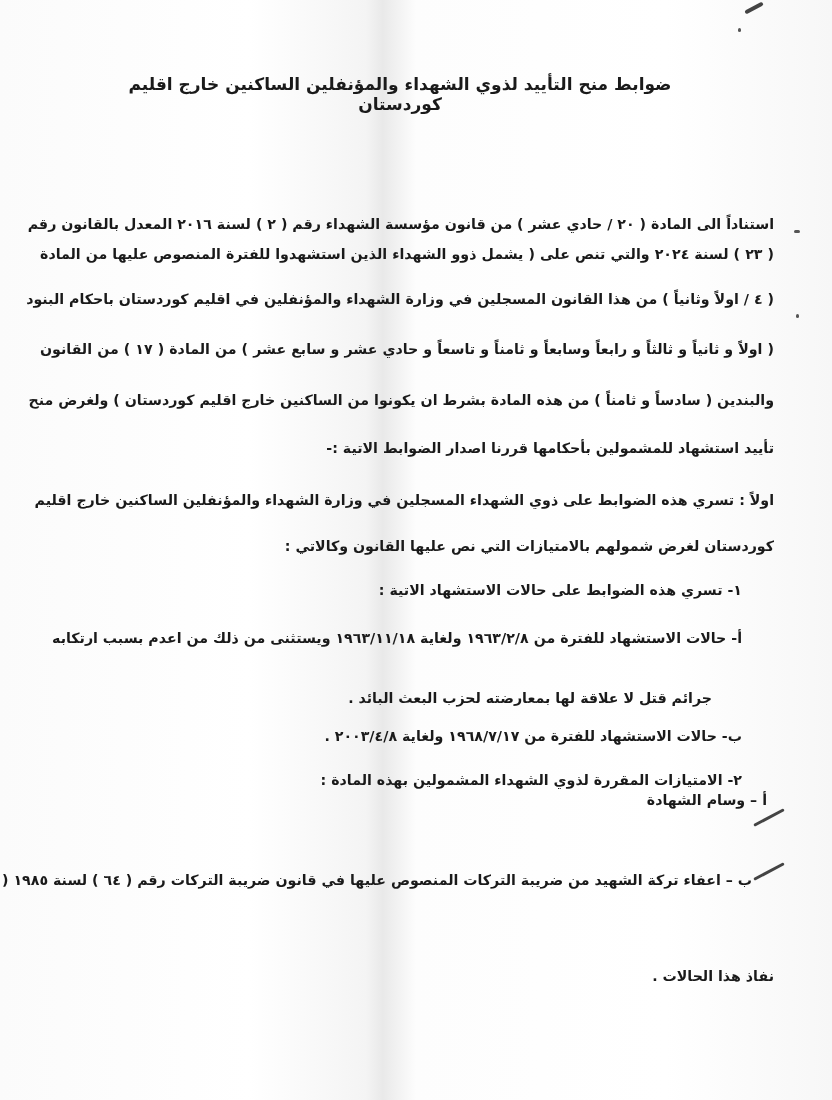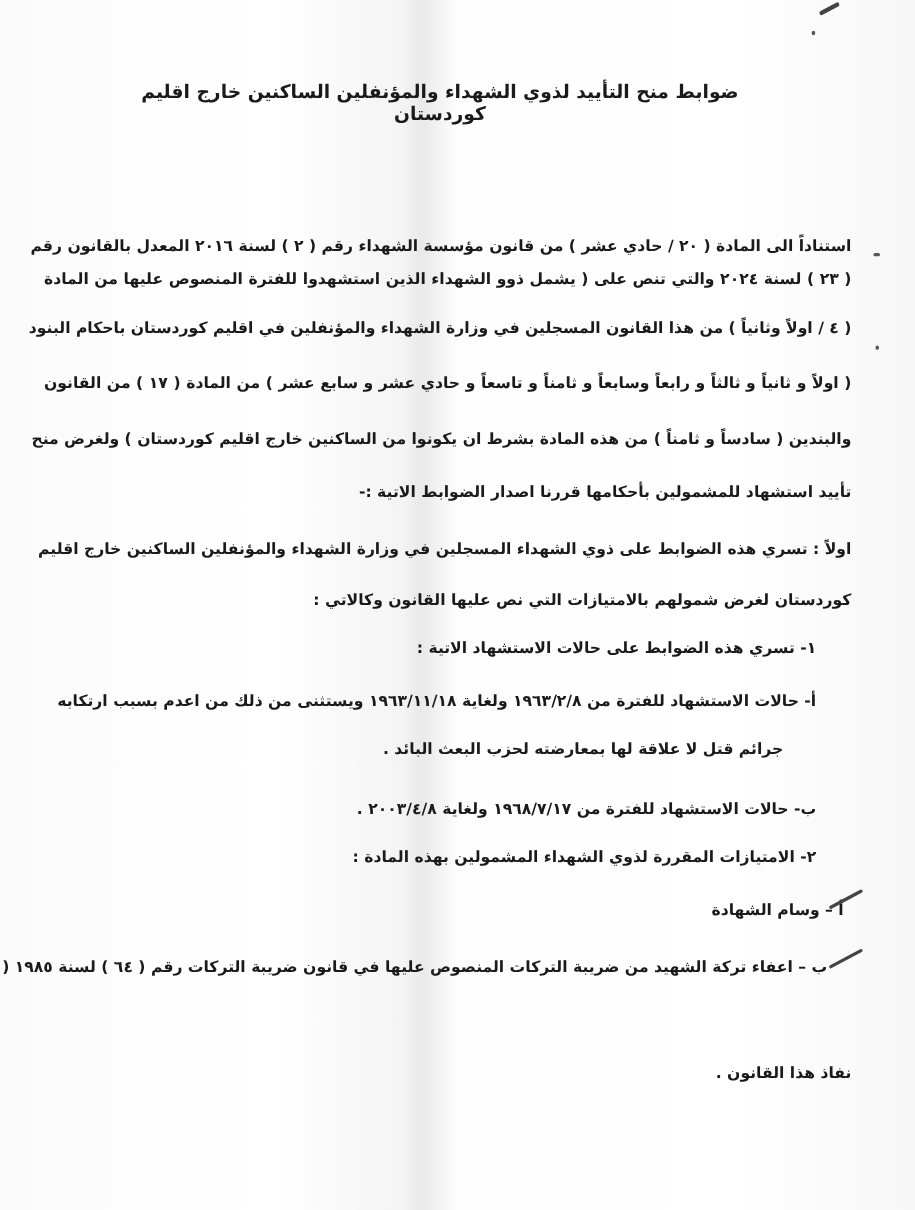--- a/index.html
+++ b/index.html
@@ -75,27 +75,27 @@
   <div class="line full" style="top:291px">( ٤ / اولاً وثانياً ) من هذا القانون المسجلين في وزارة الشهداء والمؤنفلين في اقليم كوردستان باحكام البنود</div>
   <div class="line full" style="top:341px">( اولاً و ثانياً و ثالثاً و رابعاً وسابعاً و ثامناً و تاسعاً و حادي عشر و سابع عشر ) من المادة ( ١٧ ) من القانون</div>
   <div class="line full" style="top:392px">والبندين ( سادساً و ثامناً ) من هذه المادة بشرط ان يكونوا من الساكنين خارج اقليم كوردستان ) ولغرض منح</div>
   <div class="line" style="top:440px">تأييد استشهاد للمشمولين بأحكامها قررنا اصدار الضوابط الاتية :-</div>
 
   <div class="line" style="top:538px">كوردستان لغرض شمولهم بالامتيازات التي نص عليها القانون وكالاتي :</div>
   <div class="line full" style="top:492px">اولاً : تسري هذه الضوابط على ذوي الشهداء المسجلين في وزارة الشهداء والمؤنفلين الساكنين خارج اقليم</div>
 
   <div class="line indent1" style="top:582px">١-  تسري هذه الضوابط على حالات الاستشهاد الاتية :</div>
   <div class="line indent2" style="top:630px; left:70px; text-align:justify; text-align-last:justify;">أ- حالات الاستشهاد للفترة من ١٩٦٣/٢/٨ ولغاية ١٩٦٣/١١/١٨ ويستثنى من ذلك من اعدم بسبب ارتكابه</div>
-  <div class="line indent3" style="top:673px">جرائم قتل لا علاقة لها بمعارضته لحزب البعث البائد .</div>
+  <div class="line indent3" style="top:690px">جرائم قتل لا علاقة لها بمعارضته لحزب البعث البائد .</div>
   <div class="line indent2" style="top:728px">ب- حالات الاستشهاد للفترة من ١٩٦٨/٧/١٧ ولغاية ٢٠٠٣/٤/٨ .</div>
 
   <div class="line indent1" style="top:772px">٢-  الامتيازات المقررة لذوي الشهداء المشمولين بهذه المادة :</div>
-  <div class="line" style="top:820px; right:65px;">أ – وسام الشهادة</div>
+  <div class="line" style="top:792px; right:65px;">أ – وسام الشهادة</div>
   <div class="line full" style="top:872px; right:80px;">ب – اعفاء تركة الشهيد من ضريبة التركات المنصوص عليها في قانون ضريبة التركات رقم ( ٦٤ ) لسنة ١٩٨٥ (</div>
-  <div class="line" style="top:968px">نفاذ هذا القانون .</div>
+  <div class="line" style="top:968px">نفاذ هذا الحالات .</div>
 
   <div class="mark" style="top:816px; left:752px;"></div>
   <div class="mark" style="top:870px; left:752px;"></div>
   <div class="mark" style="top:6px; left:744px; width:20px; height:4px;"></div>
   <div class="speck" style="top:230px; left:794px; width:6px; height:3px;"></div>
   <div class="speck" style="top:314px; left:796px; width:3px; height:4px;"></div>
   <div class="speck" style="top:28px; left:738px; width:3px; height:4px;"></div>
 </div>
 
 </body></html>

